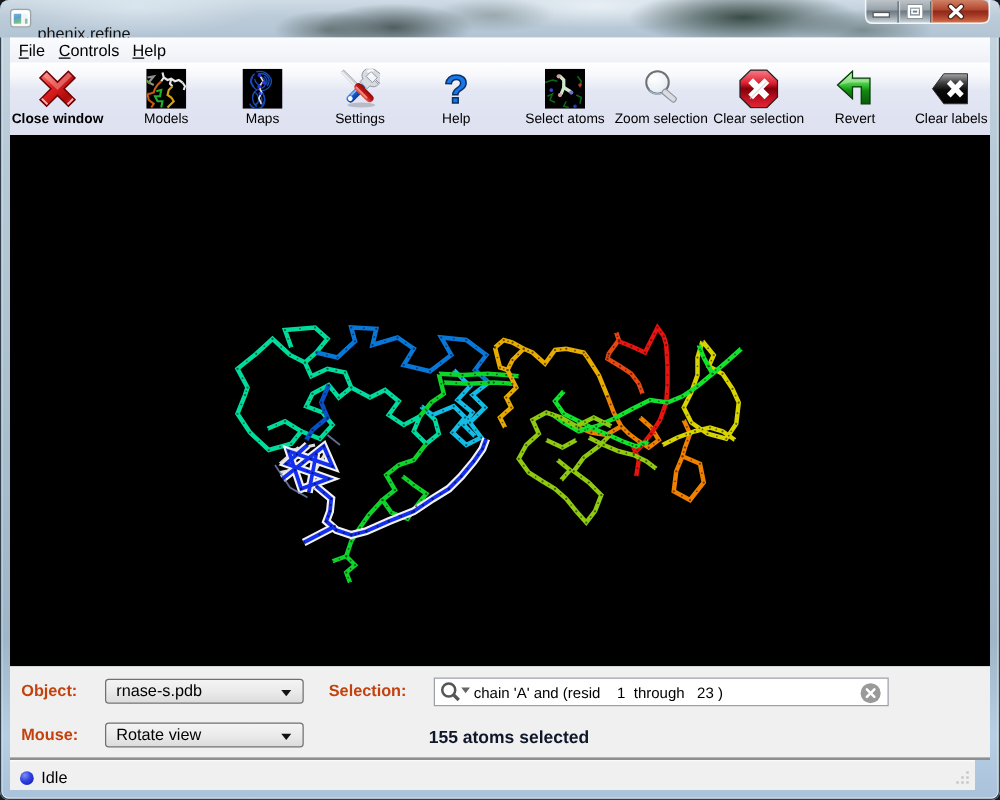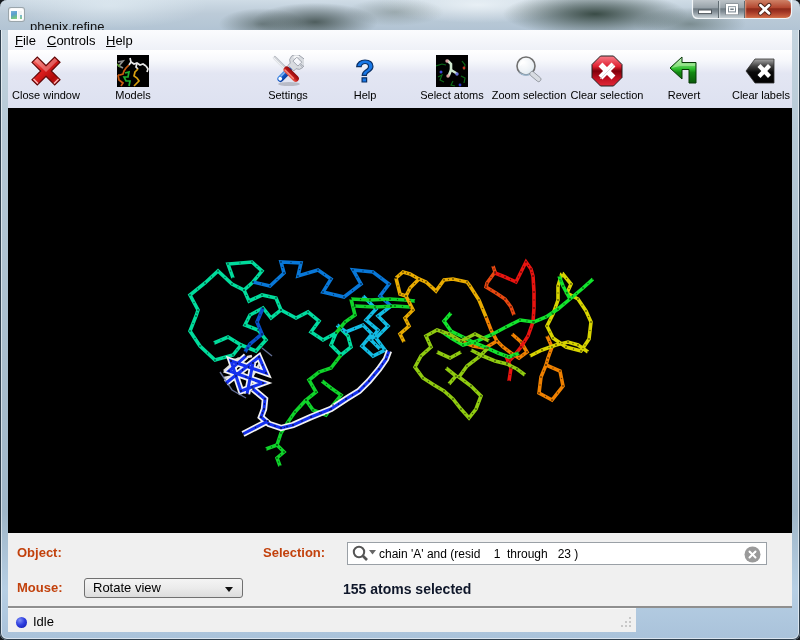--- a/index.html
+++ b/index.html
@@ -47,26 +47,26 @@
 #canvas{position:absolute;left:8px;top:108px;width:784px;height:425px;background:#000;}
 
 #panel{position:absolute;left:8px;top:533px;width:784px;height:73px;background:#f0f0f0;}
 #sep{position:absolute;left:8px;top:606px;width:784px;height:2px;background:#8f8f8f;}
 .blbl{position:absolute;font-size:13px;font-weight:bold;color:#c2410c;}
 .combo{position:absolute;left:76px;width:159px;height:20px;border:1px solid #707070;border-radius:3px;
   background:linear-gradient(180deg,#f4f4f4 0%,#ebebeb 50%,#dcdcdc 100%);
   font-size:13px;color:#000;line-height:18px;padding-left:8px;}
 .combo .arr{position:absolute;right:9px;top:8px;width:0;height:0;
   border-left:4.5px solid transparent;border-right:4.5px solid transparent;border-top:5.5px solid #111;}
-#searchbox{position:absolute;left:339px;top:9px;width:420px;height:23px;background:#fff;
+#searchbox{position:absolute;left:339px;top:9px;width:364px;height:23px;background:#fff;
   border:1px solid #9aa0a6;}
 #searchtext{position:absolute;left:31px;top:4px;font-size:12px;color:#000;white-space:pre;}
 #atoms{position:absolute;left:335px;top:48px;font-size:14px;font-weight:bold;color:#0f172a;}
 
-#statusbar{position:absolute;left:8px;top:608px;width:628px;height:24px;background:#f0f0f0;
+#statusbar{position:absolute;left:8px;top:608px;width:772px;height:24px;background:#f0f0f0;
   border-top:1px solid #fafafa;}
 #sdot{position:absolute;left:8px;top:8px;width:11px;height:11px;border-radius:50%;
   background:radial-gradient(circle at 35% 30%, #7d8ef5 0%, #2f3fe0 45%, #0d17a8 100%);}
 #stext{position:absolute;left:25px;top:5px;font-size:13px;color:#000;}
 #grip{position:absolute;right:3px;bottom:3px;}
 </style>
 </head>
 <body>
 <div id="win">
   <div id="tglass"></div>
@@ -119,21 +119,21 @@
           <line x1="78" y1="5.2" x2="69.5" y2="13.2"></line>
       </g>
     </svg>
   </div>
   <div id="menubar">
     <span style="left:7px"><u>F</u>ile</span>
     <span style="left:39px"><u>C</u>ontrols</span>
     <span style="left:98px"><u>H</u>elp</span>
   </div>
   <div id="toolbar">
-    <div class="tbtn" style="left:-7px;">
+    <div class="tbtn" style="left:-7px;font-weight:bold;">
       <svg class="ico" viewBox="0 0 32 32">
         <defs>
             <linearGradient id="redx" x1="0" y1="0" x2="1" y2="1">
           <stop offset="0" stop-color="#f87a72"></stop>
               <stop offset="0.4" stop-color="#e02020"></stop>
           <stop offset="0.75" stop-color="#b00a0a"></stop>
               <stop offset="1" stop-color="#d42222"></stop>
         </linearGradient>
           </defs>
         <g transform="translate(16,16)">
@@ -154,20 +154,42 @@
           <polyline points="1,20 2,25 6,28 4,31" stroke="#c85a10"></polyline>
           <polyline points="13,3 14,7 12,10" stroke="#e8e8e8"></polyline>
           <polyline points="14,7 17,9 20,8 23,10 26,9 29,11" stroke="#e8e8e8"></polyline>
           <polyline points="20,8 19,12 21,14" stroke="#e8e8e8"></polyline>
           <polyline points="8,18 12,17 11,22 7,22 9,26 13,26 12,31" stroke="#20b030"></polyline>
           <polyline points="21,14 18,17 17,21 20,23 22,26 19,29 17,31" stroke="#d8a010"></polyline>
           <polyline points="29,11 31,14 30,17" stroke="#e8e8e8"></polyline>
         </g>
       </svg>
       <div class="lbl">Models</div>
+    </div>
+    <div class="tbtn" style="left:157px;">
+      <svg class="ico" viewBox="0 0 32 32">
+        <rect x="0" y="0" width="32" height="32" fill="#000"></rect>
+        <g fill="none" stroke="#1a55c8" stroke-width="1.1" opacity="0.9" transform="rotate(14 16 16)">
+          <path d="M8,4 q6,-3 11,1 q4,3 2,8 q-2,4 -6,5 q4,2 5,7 q1,5 -3,7 q-5,2 -8,-2"></path>
+          <path d="M7,6 q-3,4 -1,8 q2,3 6,4 q-3,3 -2,7 q1,4 5,6"></path>
+          <path d="M10,5 q5,-2 8,1 q3,3 1,7 M8,10 q2,4 7,4 M12,17 q5,1 7,5 q2,4 -1,7"></path>
+          <path d="M12,7 q4,0 5,4 q1,3 -2,5 M10,20 q4,1 5,5 q1,3 -2,5"></path>
+          <path d="M6,9 q-1,5 3,7 M15,6 q4,2 3,6 M16,22 q3,3 1,6"></path>
+        </g>
+        <g stroke="#e0e0e0" stroke-width="1.3" fill="none" transform="rotate(14 16 16)">
+          <path d="M12,7 l3,3 l-2,5 l3,4 l-1,5 l3,4"></path>
+        </g>
+        <g fill="#2a32e8" transform="rotate(14 16 16)">
+          <circle cx="11" cy="6" r="1.5"></circle>
+            <circle cx="16" cy="11" r="1.5"></circle>
+            <circle cx="13" cy="15" r="1.5"></circle>
+          <circle cx="15" cy="20" r="1.3"></circle>
+        </g>
+      </svg>
+      <div class="lbl">Maps</div>
     </div>
     <div class="tbtn" style="left:235px;">
       <svg class="ico" viewBox="0 0 32 32">
         <defs>
           <linearGradient id="bluh" x1="0" y1="0" x2="1" y2="0">
             <stop offset="0" stop-color="#4f94e8"></stop>
               <stop offset="0.5" stop-color="#1258c8"></stop>
               <stop offset="1" stop-color="#0a3c9a"></stop>
           </linearGradient>
           <linearGradient id="redh" x1="0" y1="0" x2="1" y2="0">
@@ -969,20 +991,21 @@
           <circle cx="477" cy="353" r="0.7"></circle>
           <circle cx="489" cy="358.5" r="0.7"></circle>
           <circle cx="501" cy="362.5" r="0.7"></circle>
           <circle cx="512" cy="366.5" r="0.7"></circle>
           <circle cx="521" cy="372" r="0.7"></circle>
         </g>
       </svg>
   </div>
   <div id="panel">
     <div class="blbl" style="left:9px;top:12px;">Object:</div>
+    <div class="combo" style="top:10px;">rnase-s.pdb<span class="arr"></span></div>
     <div class="blbl" style="left:255px;top:12px;">Selection:</div>
     <div id="searchbox">
       <svg width="30" height="21" viewBox="0 0 30 21">
         <circle cx="11" cy="9" r="5.2" fill="none" stroke="#555" stroke-width="2"></circle>
         <line x1="15" y1="13" x2="19" y2="17" stroke="#555" stroke-width="2.6"></line>
         <path d="M21,7 l7,0 l-3.5,4.5 Z" fill="#666"></path>
       </svg>
       <span id="searchtext">chain 'A' and (resid    1  through   23 )</span>
       <svg style="position:absolute;right:5px;top:3px;" width="17" height="17" viewBox="0 0 17 17">
         <circle cx="8.5" cy="8.5" r="8" fill="#9a9a9a"></circle>

